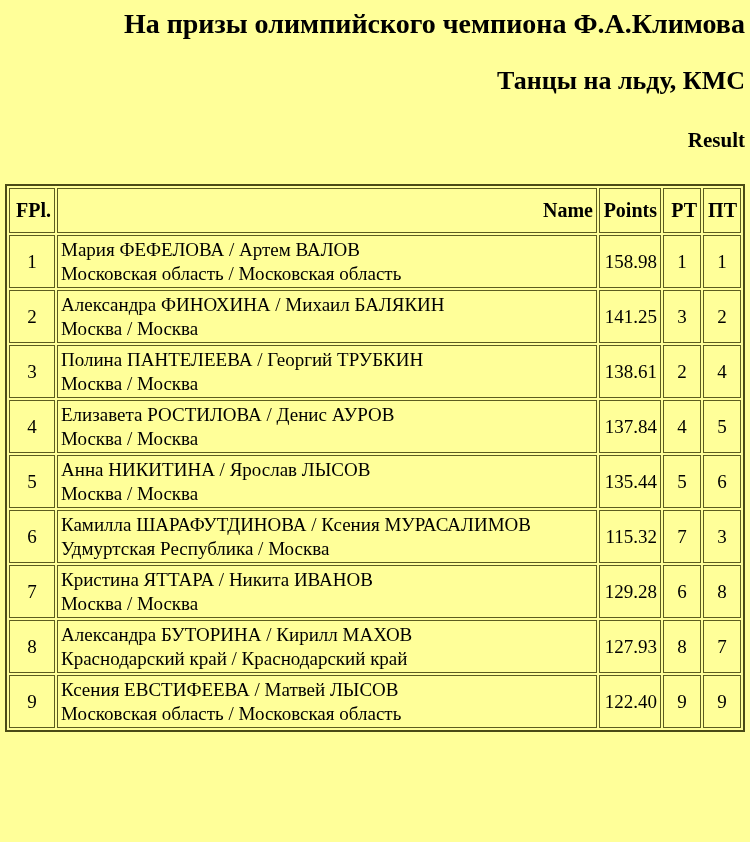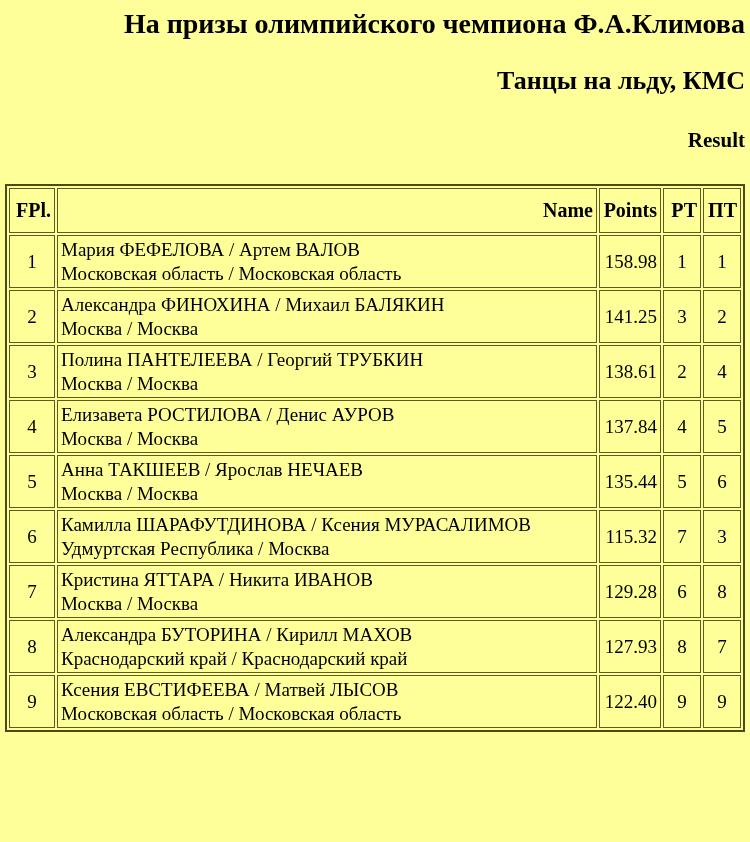--- a/index.html
+++ b/index.html
@@ -143,21 +143,21 @@
       <div class="line">Москва / Москва</div>
     </td>
     <td class="c-pts">137.84</td>
     <td class="c-num">4</td>
     <td class="c-num">5</td>
   </tr>
 
   <tr>
     <td class="c-num">5</td>
     <td class="c-name">
-      <div class="line">Анна ТАКШЕЕВ / Ярослав НЕЧАЕВ</div>
+      <div class="line">Анна НИКИТИНА / Ярослав ЛЫСОВ</div>
       <div class="line">Москва / Москва</div>
     </td>
     <td class="c-pts">135.44</td>
     <td class="c-num">5</td>
     <td class="c-num">6</td>
   </tr>
 
   <tr>
     <td class="c-num">6</td>
     <td class="c-name">

